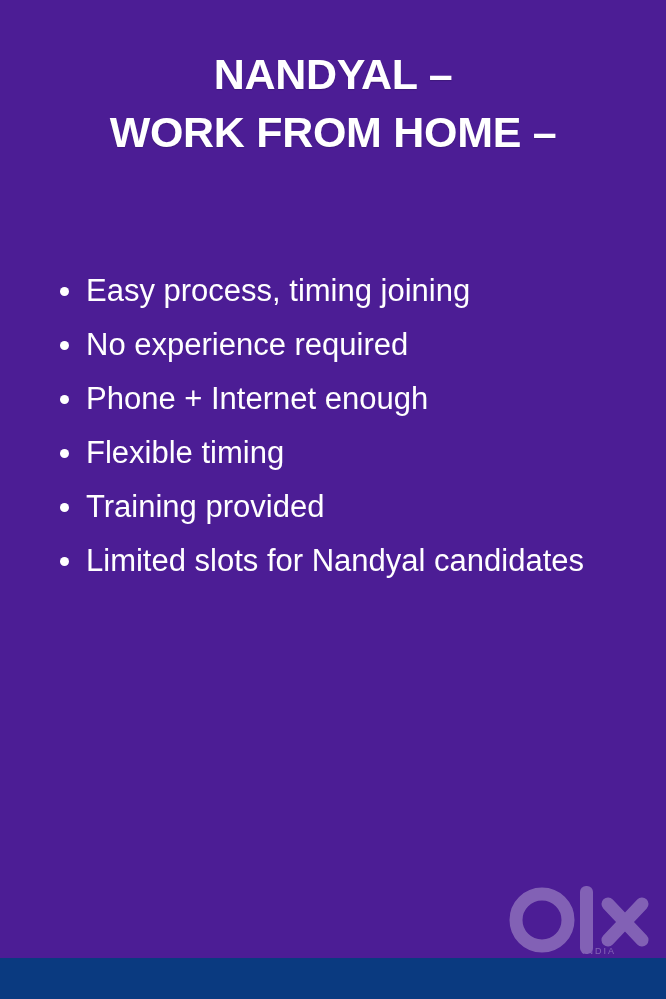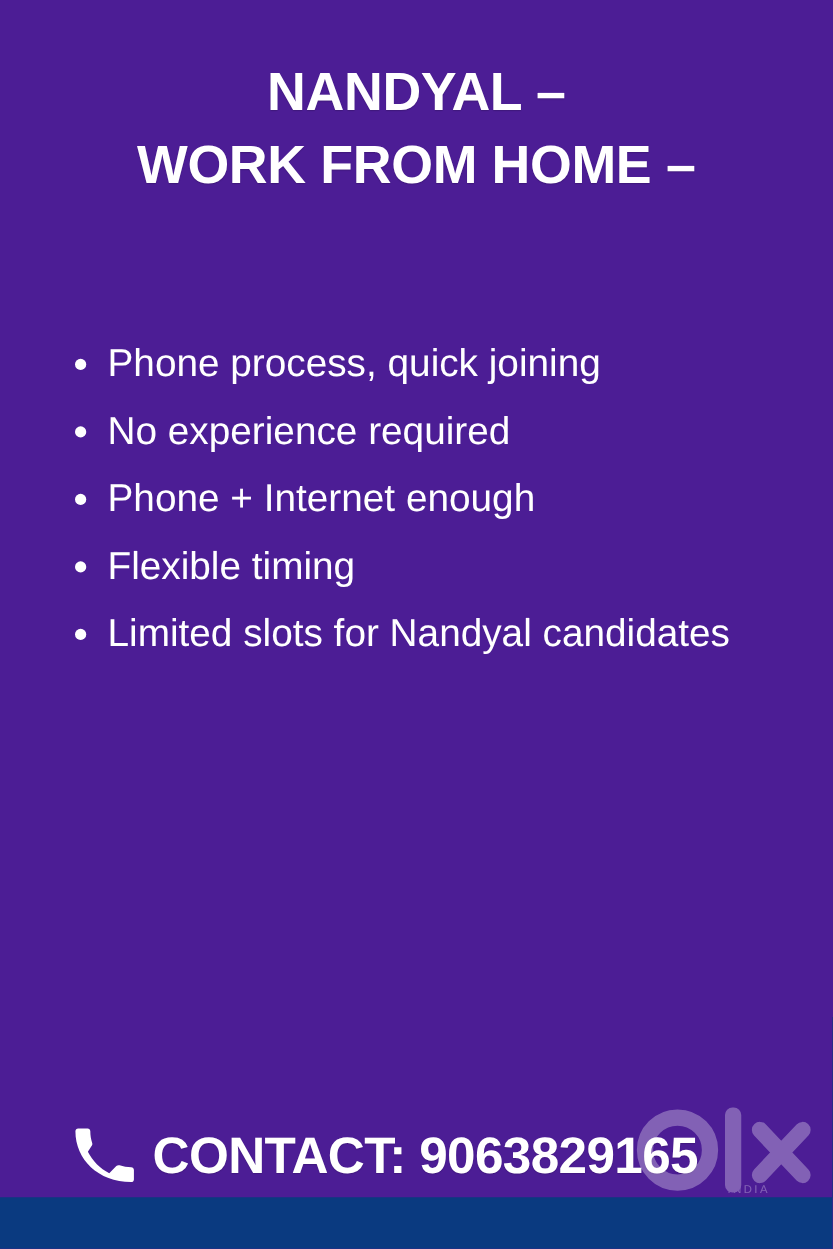--- a/index.html
+++ b/index.html
@@ -120,55 +120,51 @@
     <span class="hline">NANDYAL –</span>
     <span class="hline">WORK FROM HOME –</span>
   </div>
 
   <div id="bullets">
 
 
 
     <div class="item">
       <span class="dot"></span>
-      <span class="txt">Phone process, quick joining</span>
+      <span class="txt">Easy process, timing joining</span>
     </div>
 
     <div class="item">
       <span class="dot"></span>
       <span class="txt">No experience required</span>
     </div>
 
     <div class="item">
       <span class="dot"></span>
       <span class="txt">Phone + Internet enough</span>
     </div>
 
     <div class="item">
       <span class="dot"></span>
       <span class="txt">Flexible timing</span>
     </div>
 
 
+    <div class="item">
+      <span class="dot"></span>
+      <span class="txt">Training provided</span>
+    </div>
 
     <div class="item">
       <span class="dot"></span>
       <span class="txt">Limited slots for Nandyal candidates</span>
     </div>
 
   </div>
 
-  <div id="contact">
-    <span class="phone-icon">
-      <svg viewBox="0 0 24 24" aria-hidden="true">
-        <path fill="#ffffff" d="M6.6 10.8c1.7 3.4 4.5 6.2 7.9 7.9l2.6-2.6c.33-.33.8-.43 1.22-.29 1.35.45 2.8.69 4.28.69.55 0 1 .45 1 1V21c0 .55-.45 1-1 1C10.4 22 2 13.6 2 3.25c0-.55.45-1 1-1H6.5c.55 0 1 .45 1 1 0 1.49.24 2.93.69 4.28.14.42.04.89-.29 1.22L6.6 10.8z"></path>
-      </svg>
-    </span>
-    <span class="ctext">CONTACT: 9063829165</span>
-  </div>
 
   <div id="watermark">
     <svg width="152" height="80" viewBox="0 0 152 80" aria-hidden="true">
 
       <circle cx="34" cy="36" r="26" fill="none" stroke="#ffffff" stroke-width="13"></circle>
 
       <rect x="72" y="2" width="13" height="68" rx="6" fill="#ffffff"></rect>
 
       <g stroke="#ffffff" stroke-width="13" stroke-linecap="round">
         <line x1="100" y1="20" x2="134" y2="56"></line>

